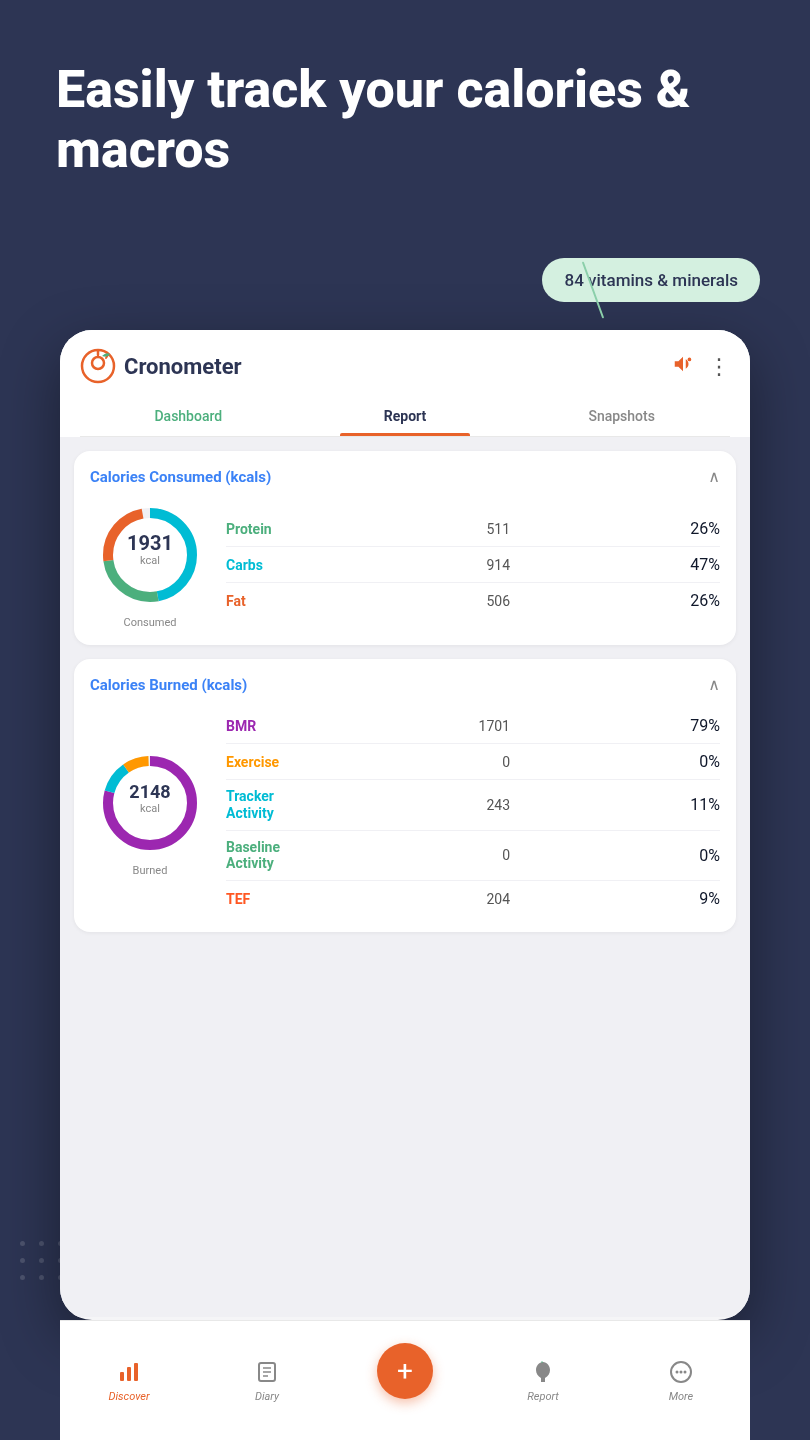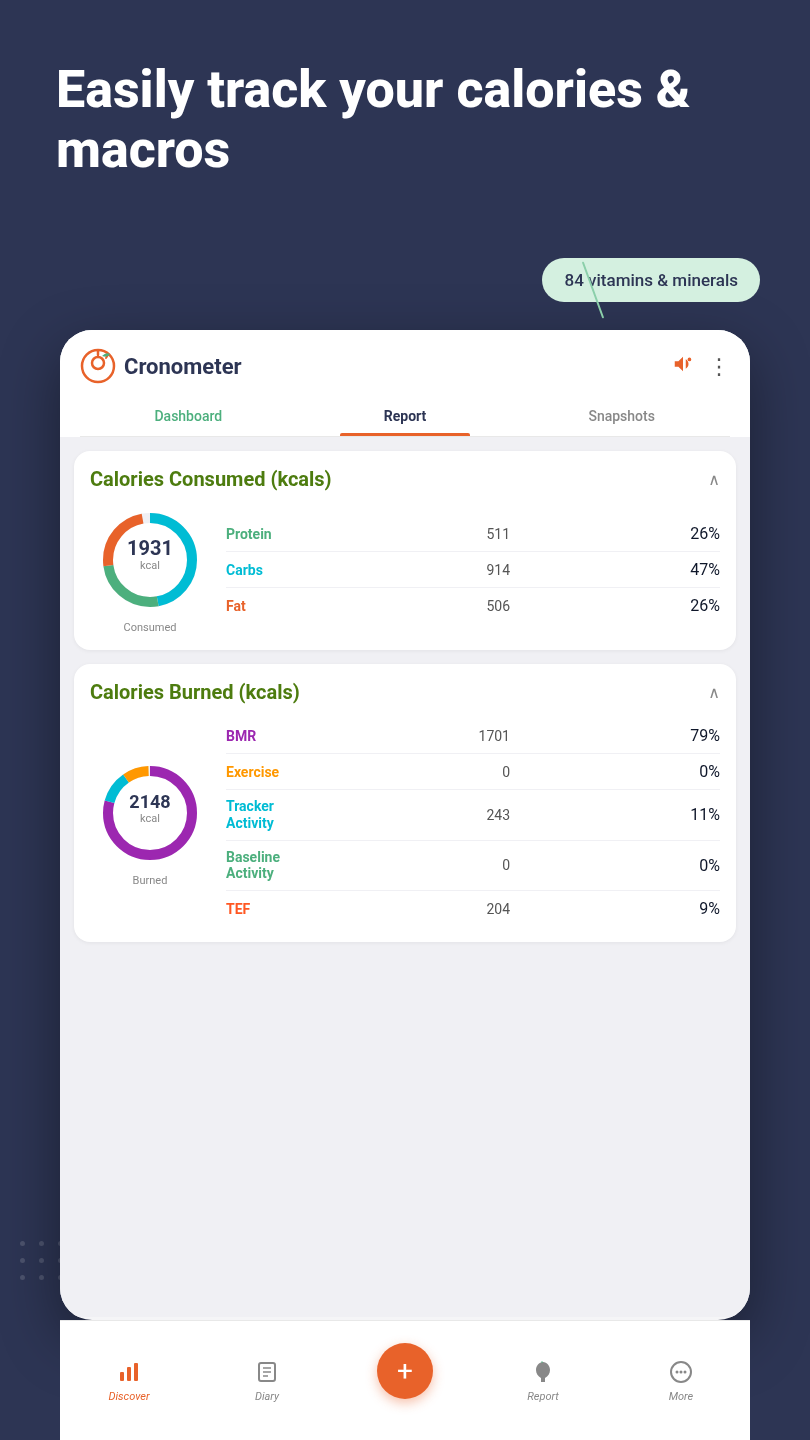--- a/index.html
+++ b/index.html
@@ -181,23 +181,23 @@
       padding: 16px;
       box-shadow: 0 1px 4px rgba(0,0,0,0.06);
     }
     .card-header {
       display: flex;
       align-items: center;
       justify-content: space-between;
       margin-bottom: 14px;
     }
     .card-title {
-      font-size: 20px;
+      font-size: 15px;
       font-weight: 700;
-      color: #4d7c0f;
+      color: #3b82f6;
     }
     .chevron-up {
       color: #888;
       font-size: 16px;
     }
 
     
     .card-body {
       display: flex;
       align-items: center;

